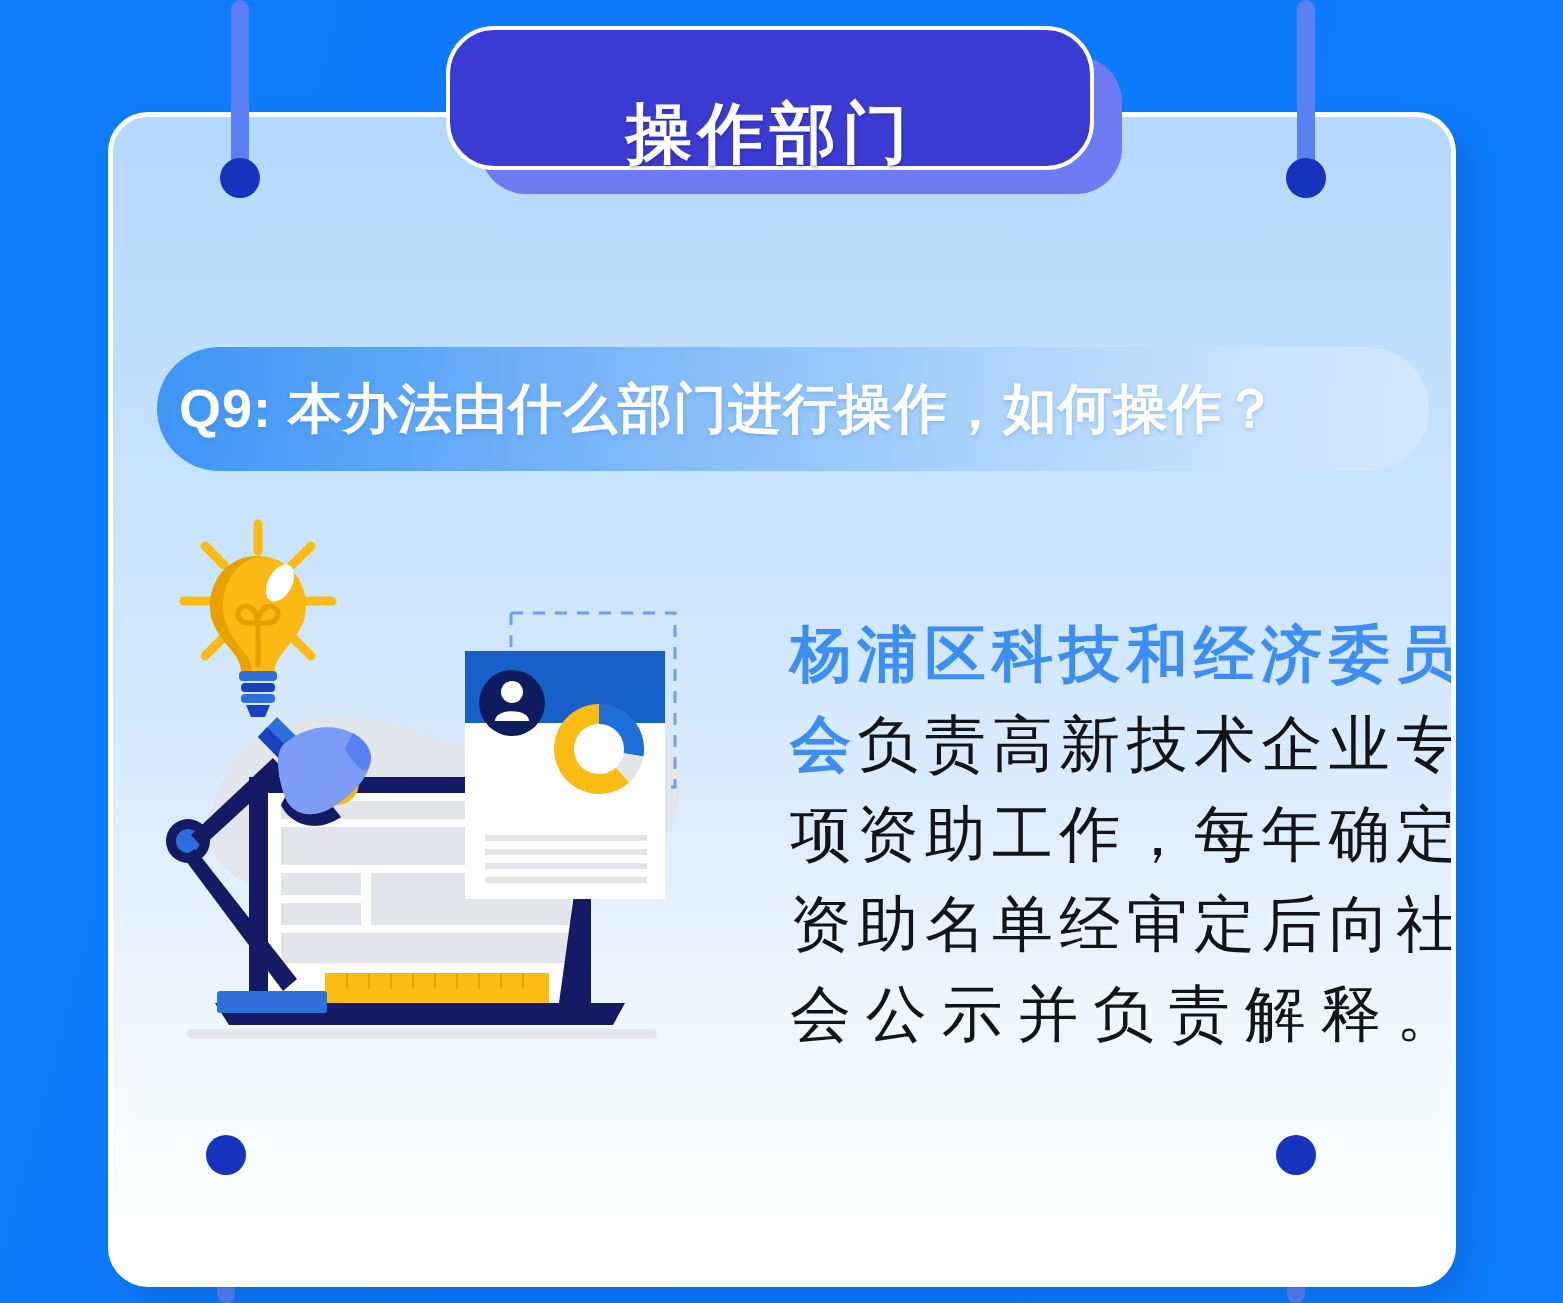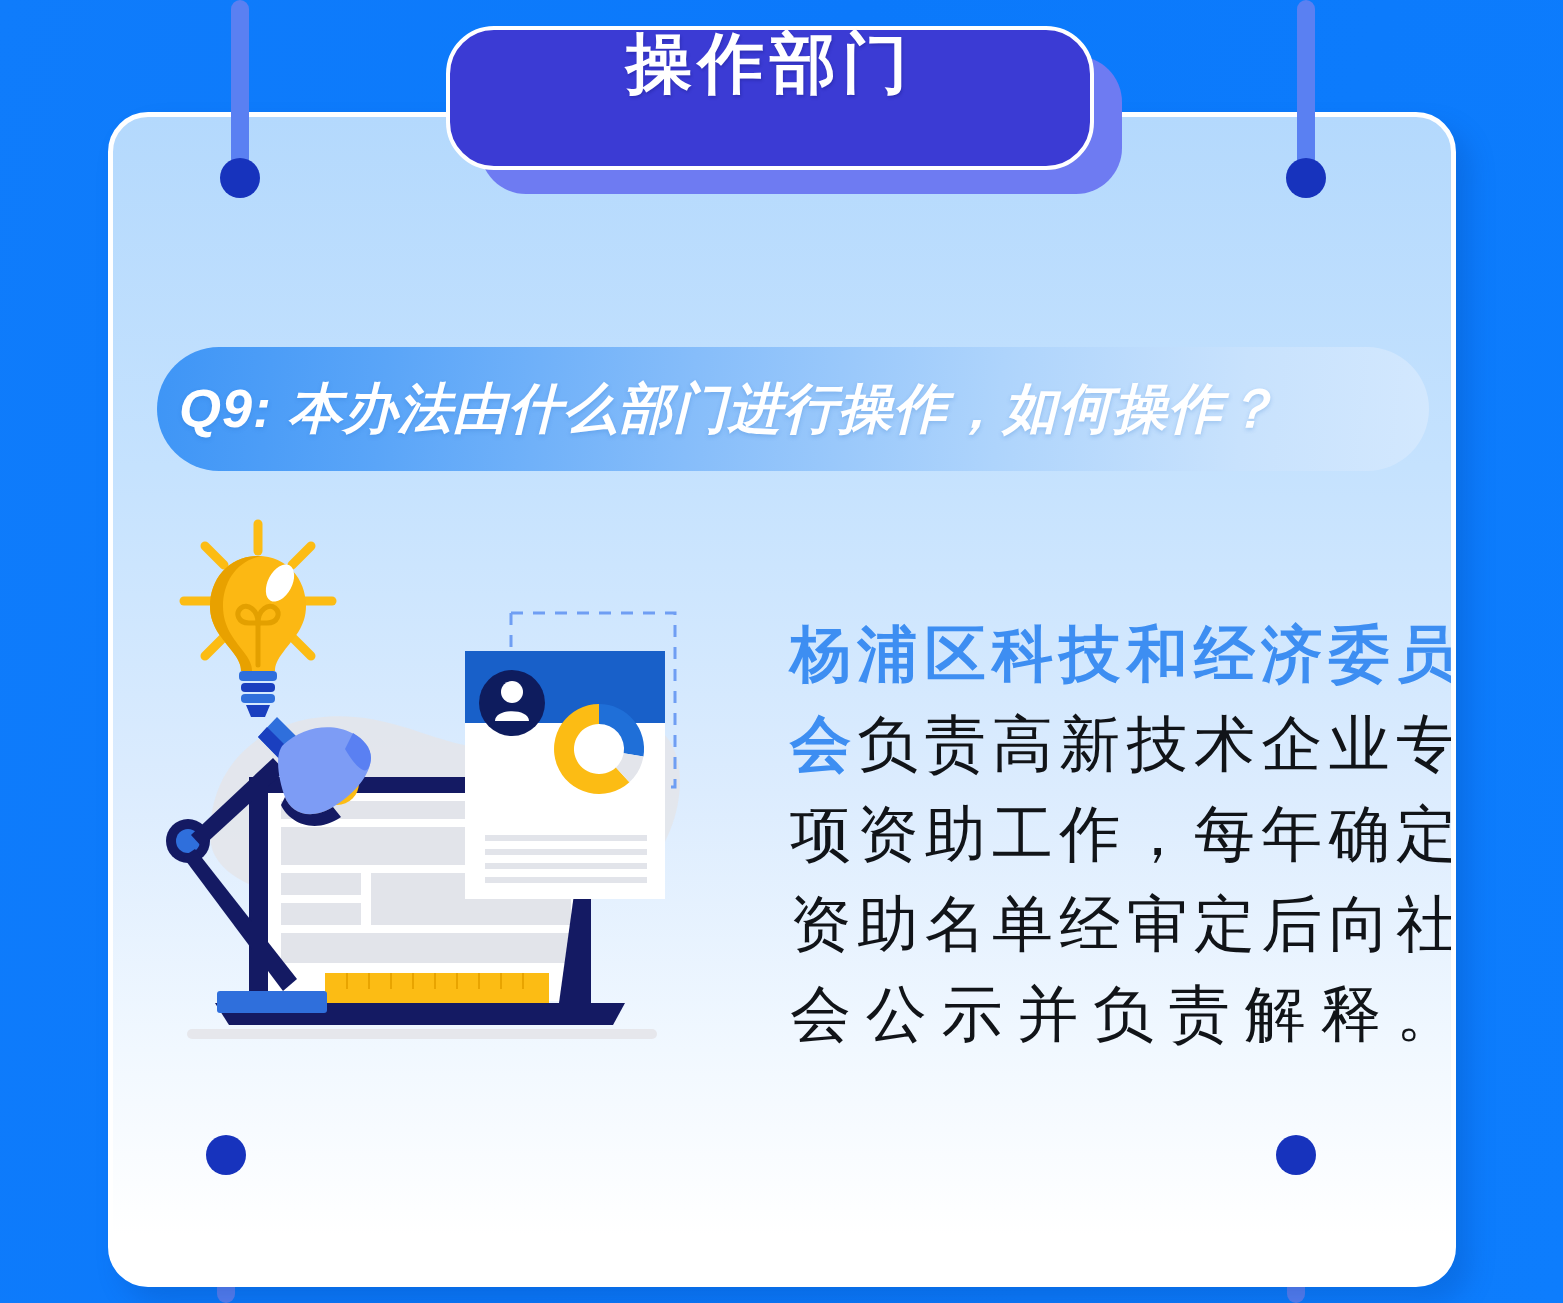--- a/index.html
+++ b/index.html
@@ -56,21 +56,21 @@
     background:#6e7bf2;
     border-radius:46px;
   }
   .banner{
     position:absolute;
     left:0; top:0;
     width:648px; height:144px;
     background:#3b3bd4;
     border:4px solid #ffffff;
     border-radius:48px;
-    display:flex; align-items:flex-start; justify-content:center;
+    display:flex; align-items:flex-end; justify-content:center;
   }
   .banner-title{
     color:#ffffff;
     font-size:66px;
     font-weight:bold;
     letter-spacing:6px;
     line-height:1;
     text-shadow:1px 2px 3px rgba(20,20,120,.30);
   }
 
@@ -121,21 +121,21 @@
 </head>
 <body>
 
 <div class="pin-rod" style="left:231px;  top:0px;    height:188px;"></div>
 <div class="pin-rod" style="left:1297px; top:0px;    height:188px;"></div>
 <div class="pin-rod" style="left:217px;  top:1150px; height:153px; z-index:2;"></div>
 <div class="pin-rod" style="left:1287px; top:1150px; height:153px; z-index:2;"></div>
 
 <div class="card">
 
-  <div class="q-pill" style="left:44px; top:230px;font-style:italic;">
+  <div class="q-pill" style="left:44px; top:230px;">
     <span class="q-text">Q9: 本办法由什么部门进行操作，如何操作？</span>
   </div>
 
   <div class="body-text" style="left:634px; top:492px;margin-left:43px;">
     <span class="hl">杨浦区科技和经济委员会</span><span>负责高新技术企业专项资助工作，每年确定资助名单经审定后向社会公示并负责解释。</span>
   </div>
 
   <div class="illus" style="left:42px; top:388px;">
     <svg viewBox="0 0 560 545" xmlns="http://www.w3.org/2000/svg">
 

